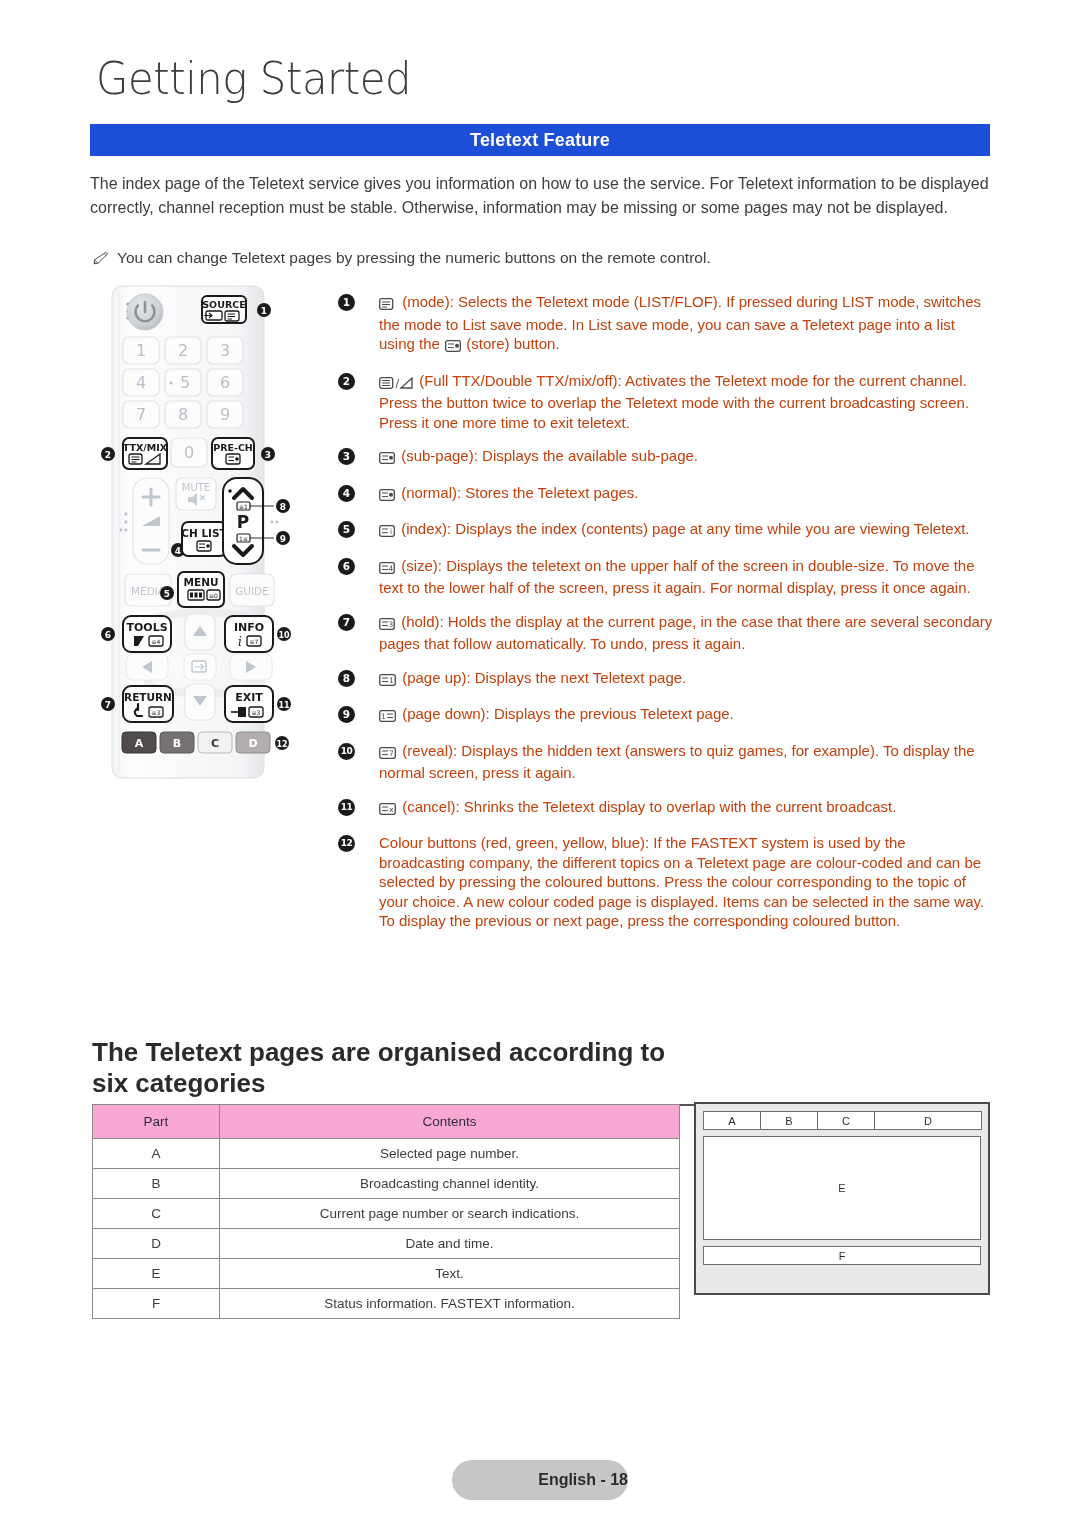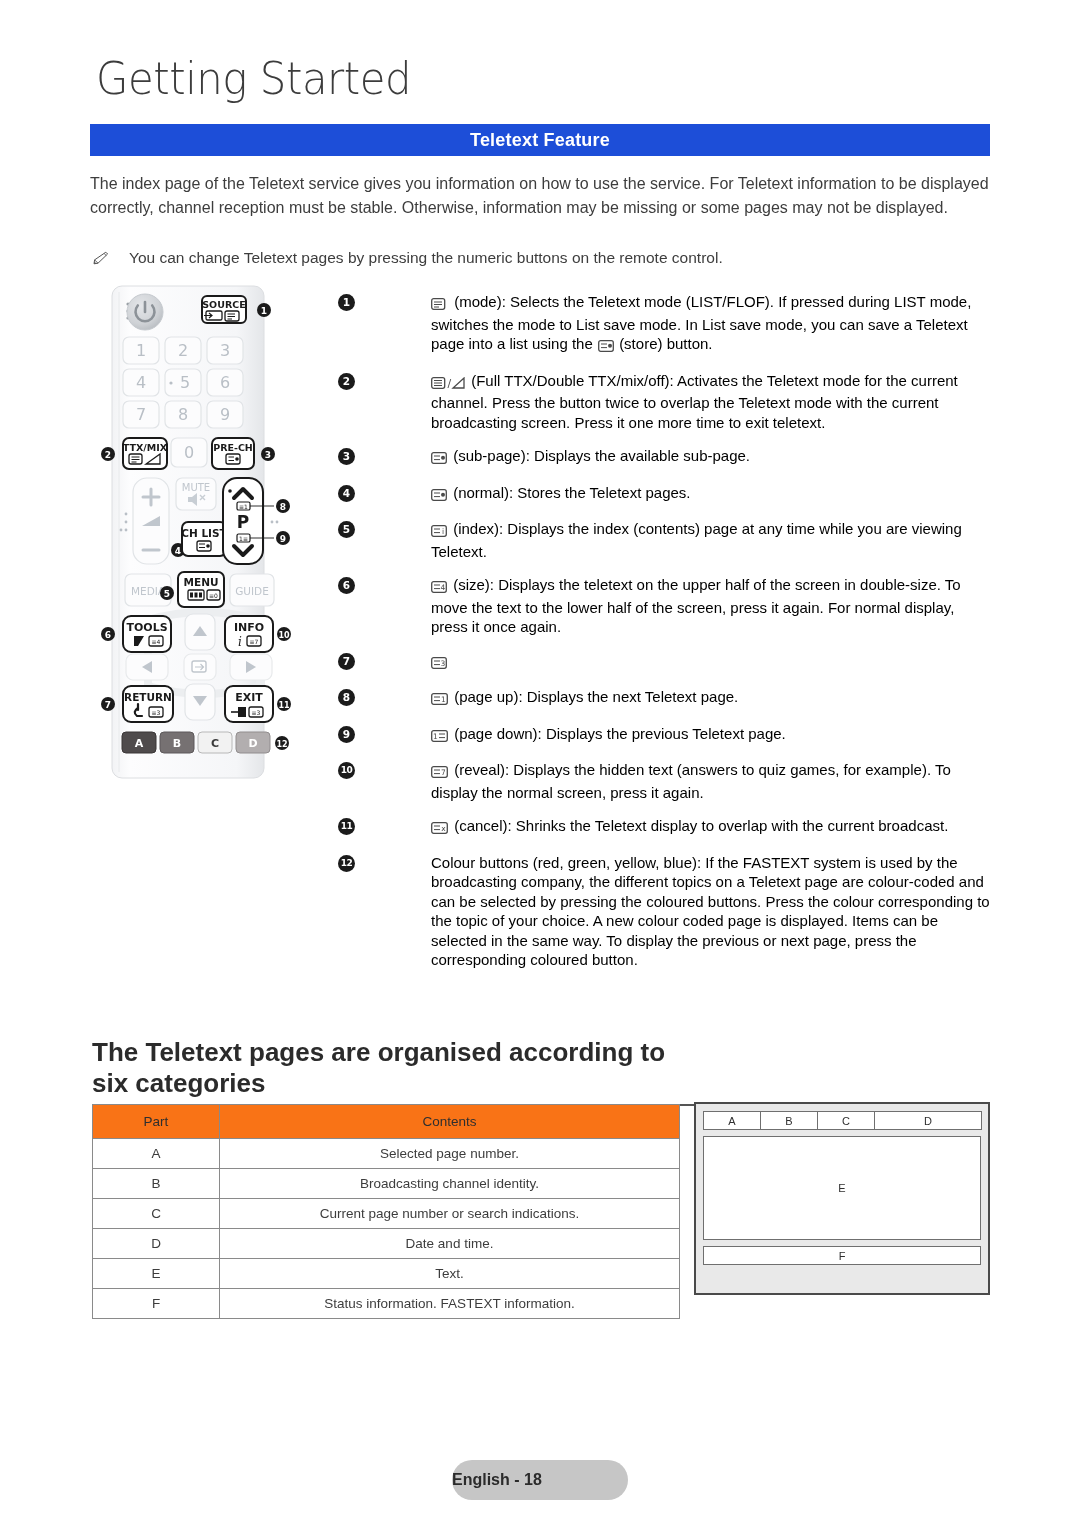--- a/index.html
+++ b/index.html
@@ -71,21 +71,21 @@
   .note-line {
     position: absolute;
     left: 92px;
     top: 247px;
     width: 900px;
     font-size: 15.5px;
     line-height: 22px;
     color: #3d3d3d;
     display: flex;
     align-items: flex-start;
-    gap: 20px;
+    gap: 8px;
   }
   .pencil-ico { flex: 0 0 auto; margin-top: 2px; }
 
   
   .remote-wrap {
     position: absolute;
     left: 92px;
     top: 282px;
     width: 224px;
     height: 500px;
@@ -112,24 +112,24 @@
     color: #fff;
     font-size: 10.5px;
     line-height: 17px;
     text-align: center;
     font-weight: bold;
     margin-top: 2px;
     font-family: "DejaVu Sans", sans-serif;
   }
   .bullet.wide { font-size: 9px; letter-spacing: -0.5px; }
   .desc-body {
-    margin-left: 76px;
+    margin-left: 24px;
     font-size: 15px;
     line-height: 19.5px;
-    color: #000000;
+    color: #c2410c;
   }
   .desc-body .ico { vertical-align: -3px; margin-right: 2px; }
   .desc-body .ico-inline { vertical-align: -3px; margin: 0 1px; }
 
   
   .subheading {
     position: absolute;
     left: 92px;
     top: 1037px;
     width: 900px;
@@ -152,21 +152,21 @@
     font-size: 13.5px;
     color: #3d3d3d;
   }
   .cat-table th, .cat-table td {
     border: 1px solid #8a8a8a;
     text-align: center;
     padding: 7px 4px;
     font-weight: normal;
   }
   .cat-table thead th {
-    background: #f97316;
+    background: #f9a8d4;
     color: #2f2f2f;
     font-weight: normal;
     padding: 9px 4px;
   }
   .cat-table .col-part { width: 118px; }
 
   
   .layout-diagram {
     position: absolute;
     left: 694px;
@@ -225,21 +225,21 @@
   .footer-pill {
     position: absolute;
     left: 452px;
     top: 1460px;
     width: 176px;
     height: 40px;
     background: #c6c6c6;
     border-radius: 20px;
     display: flex;
     align-items: center;
-    justify-content: flex-start;
+    justify-content: flex-end;
     font-size: 16px;
     font-weight: bold;
     color: #2b2b2b;
   }
 </style>
 </head>
 <body>
 
 <div class="page">
 
@@ -571,21 +571,21 @@
     <div class="desc-item">
       <span class="bullet">7</span>
       <div class="desc-body">
         <span class="ico">
           <svg width="16" height="12" viewBox="0 0 16 12">
               <rect x="0.7" y="0.7" width="14.6" height="10.6" rx="2" fill="#fff" stroke="#4a4a4a" stroke-width="1.3"></rect>
               <line x1="3" y1="4" x2="9" y2="4" stroke="#4a4a4a" stroke-width="1"></line>
               <line x1="3" y1="7.6" x2="9" y2="7.6" stroke="#4a4a4a" stroke-width="1"></line>
               <text x="12" y="9" font-family="DejaVu Sans, sans-serif" font-size="7.5" fill="#4a4a4a" text-anchor="middle">3</text>
             </svg>
-        </span>
+        </span><span>(hold): Holds the display at the current page, in the case that there are several secondary pages that follow automatically. To undo, press it again.</span>
       </div>
     </div>
 
     <div class="desc-item">
       <span class="bullet">8</span>
       <div class="desc-body">
         <span class="ico">
           <svg width="17" height="12" viewBox="0 0 17 12">
               <rect x="0.7" y="0.7" width="15.6" height="10.6" rx="2" fill="#fff" stroke="#4a4a4a" stroke-width="1.3"></rect>
               <line x1="3" y1="4" x2="9" y2="4" stroke="#4a4a4a" stroke-width="1"></line>

